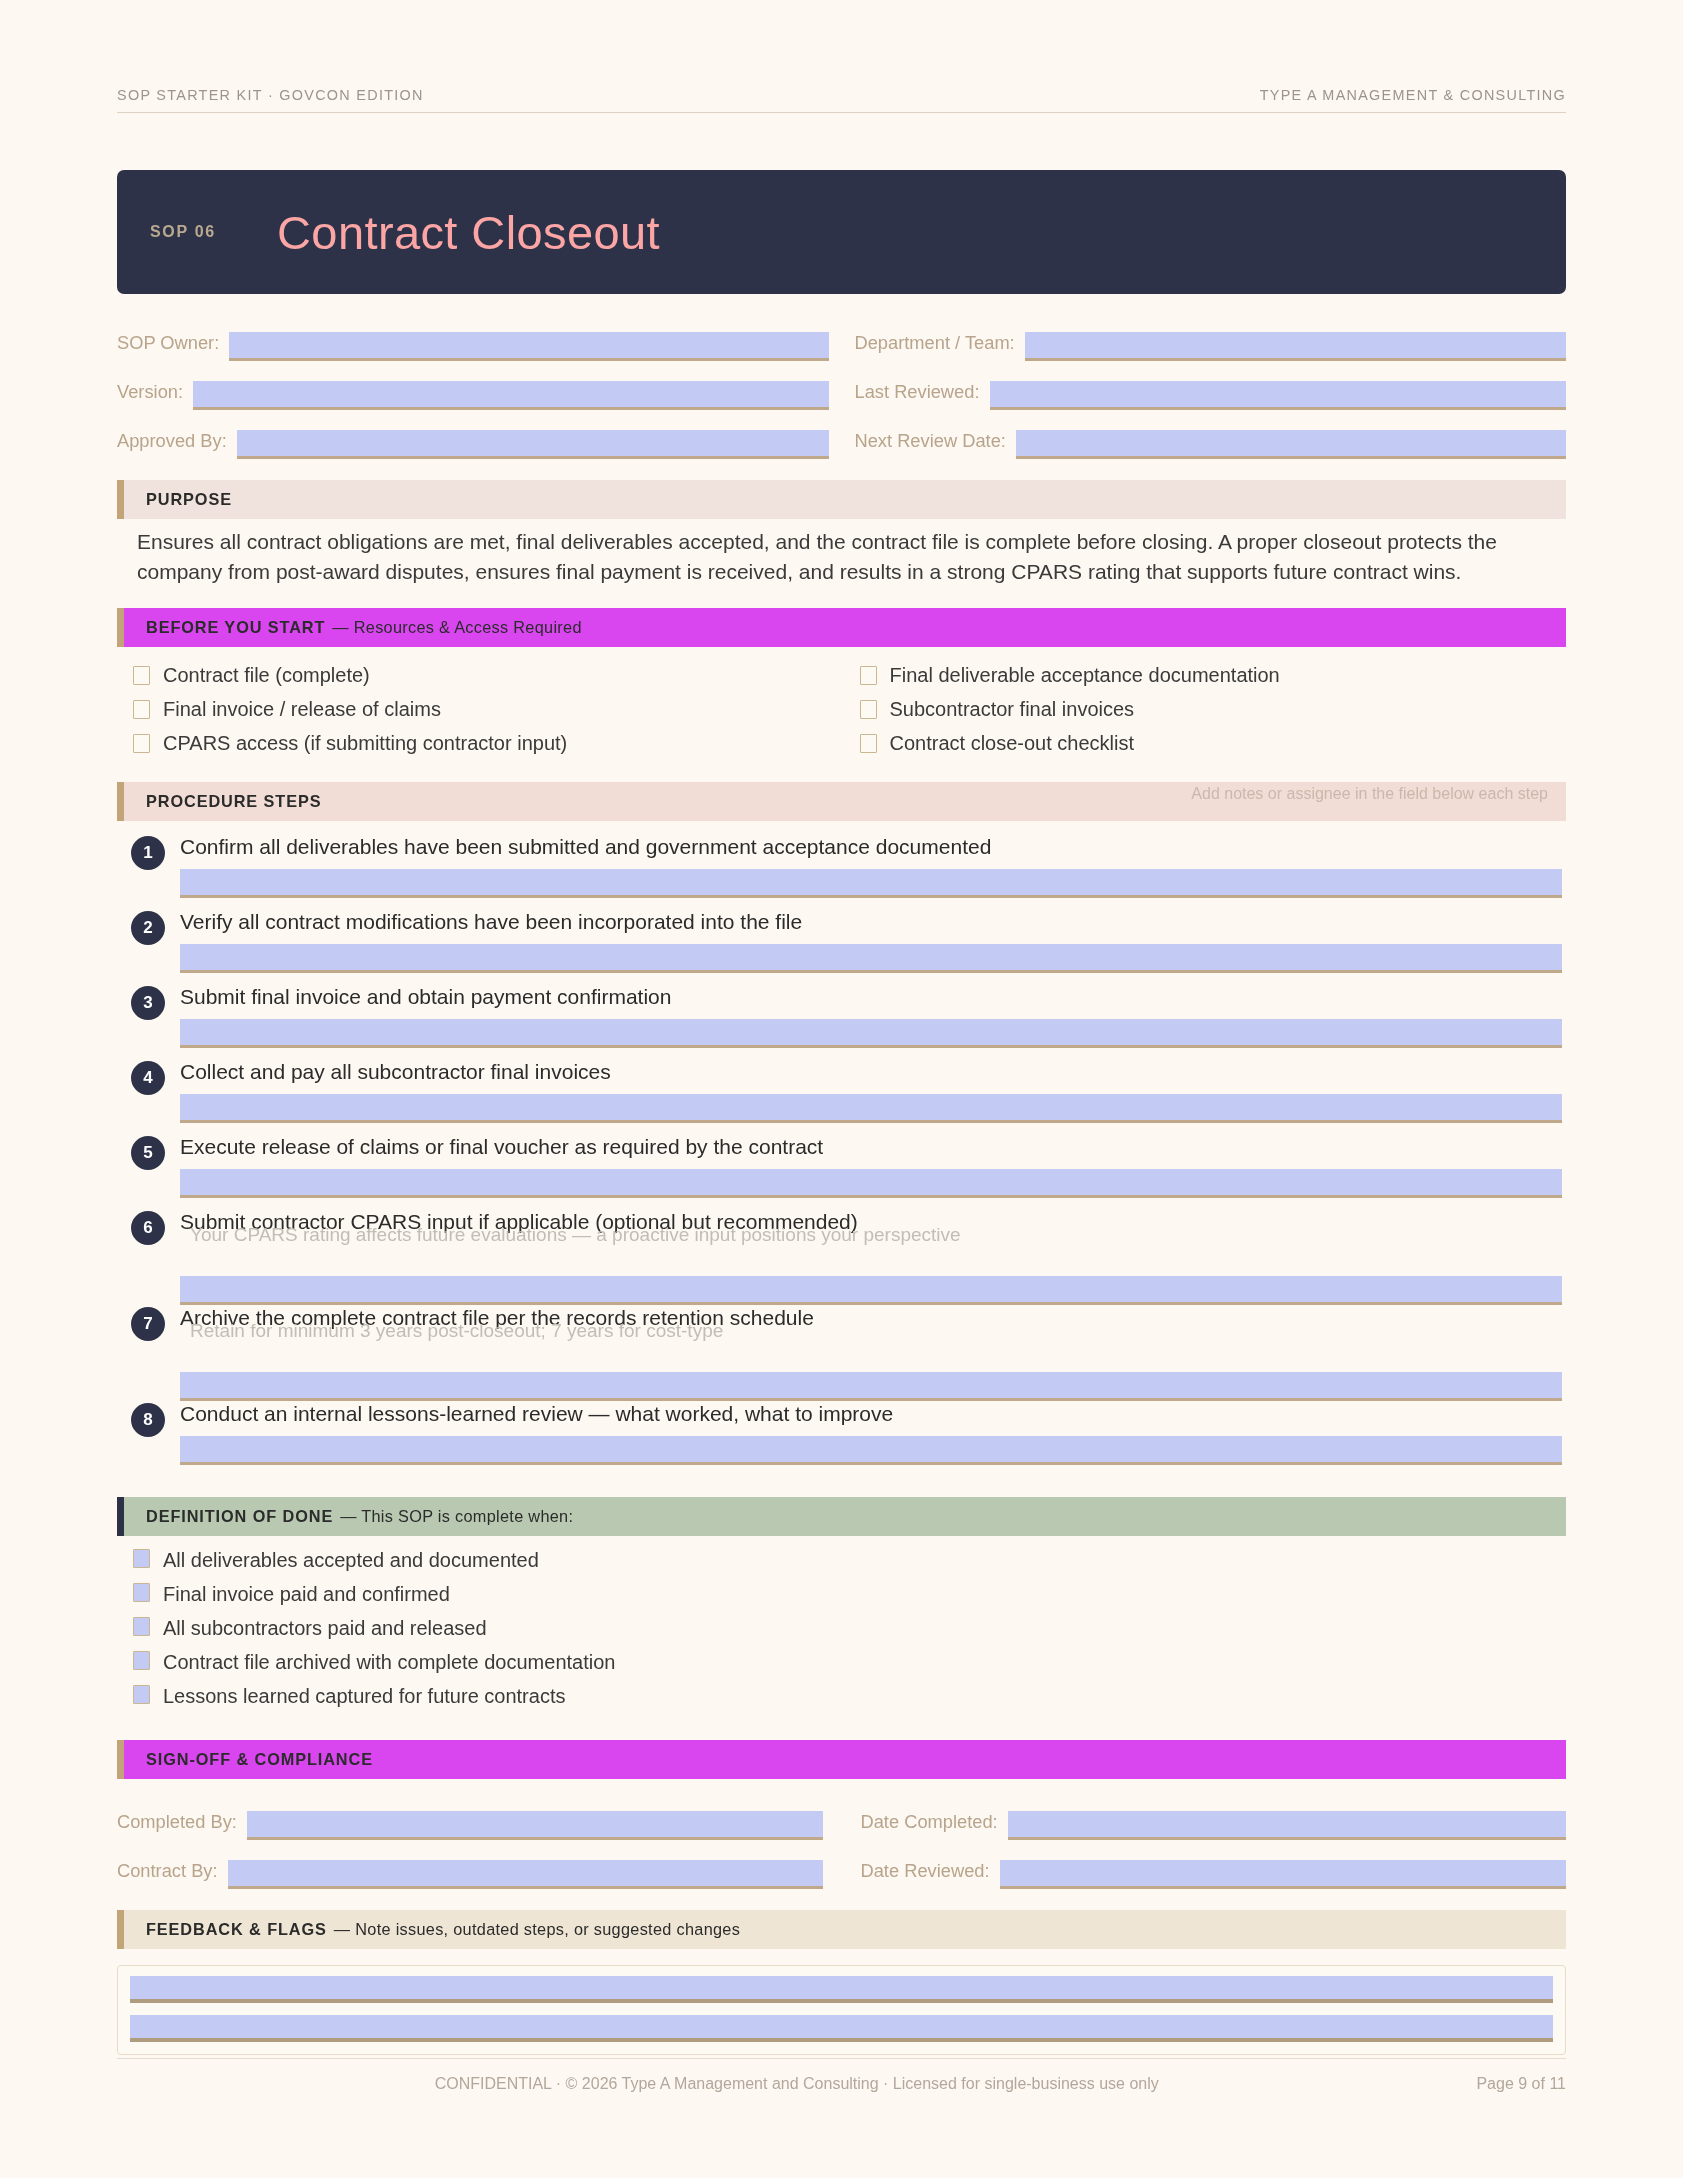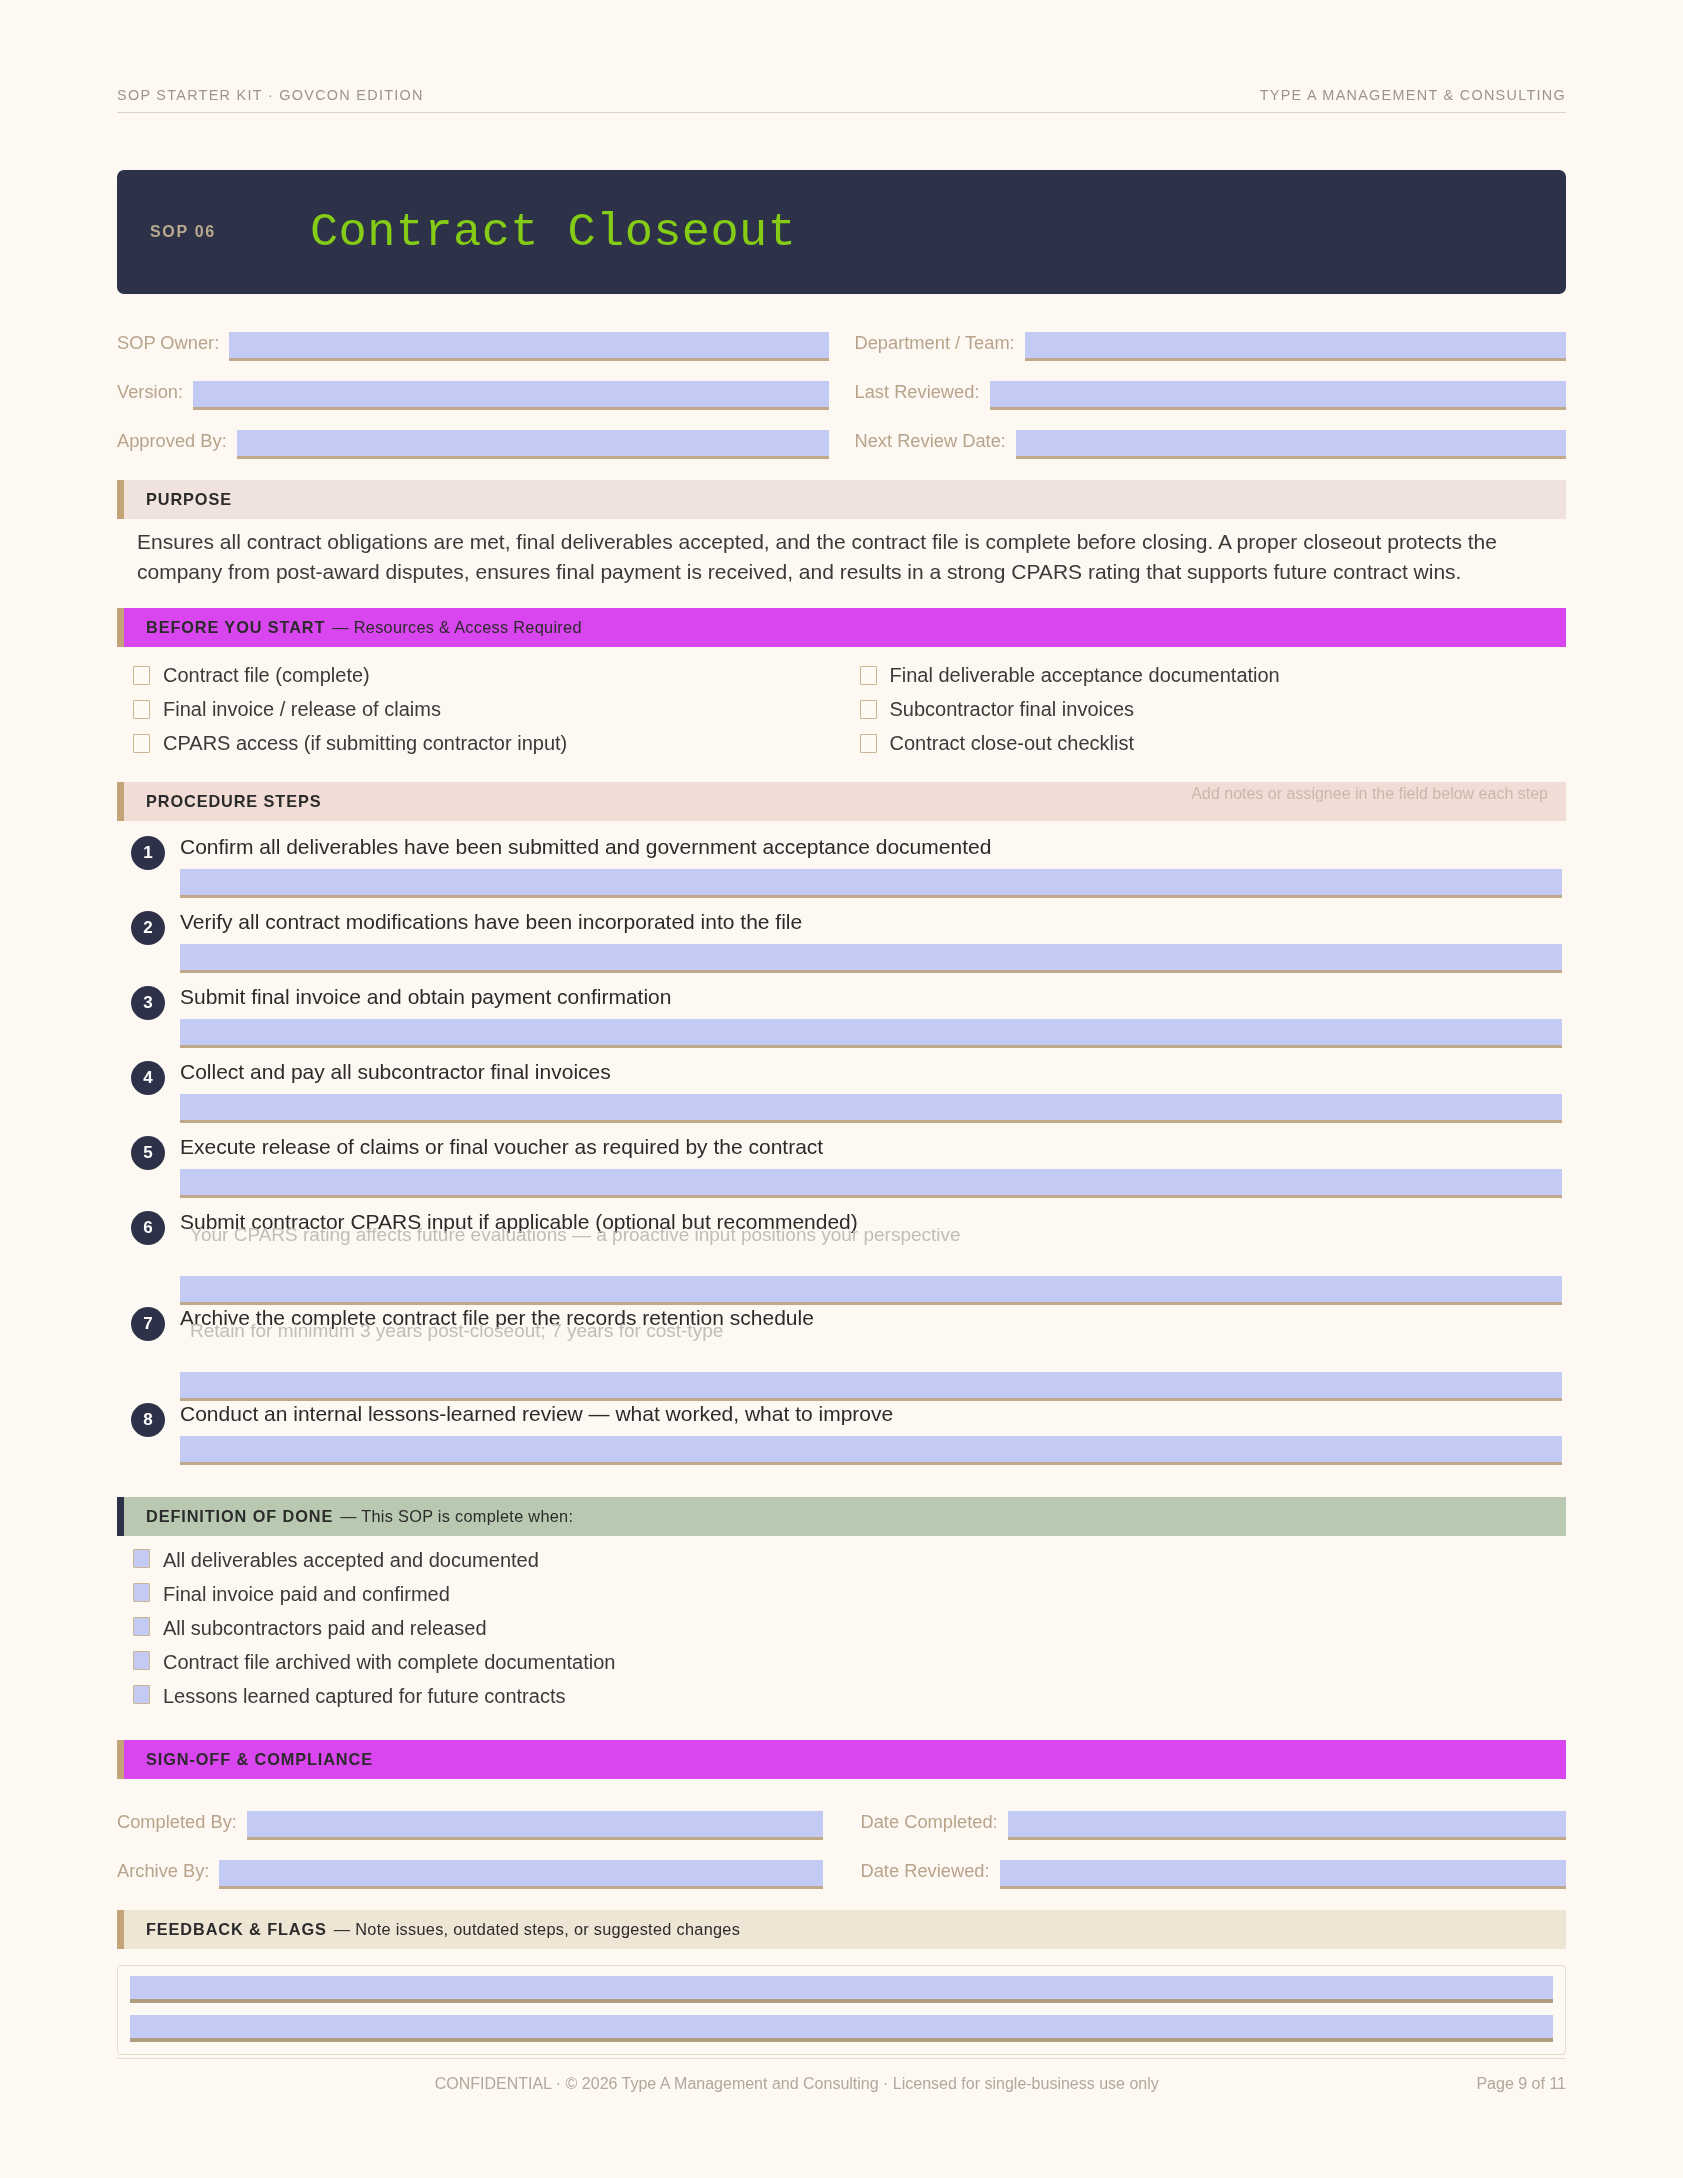--- a/index.html
+++ b/index.html
@@ -49,25 +49,24 @@
   }
   .sop-code {
     font-size: 16px;
     letter-spacing: 1.7px;
     color: #b9a98f;
     font-weight: 600;
     width: 127px;
     flex: none;
   }
   .sop-title {
-    font-family: Liberation Mono, monospace;
+    font-family: Liberation Sans, sans-serif;
     font-size: 47px;
-    color: #84cc16;
+    color: #fca5a5;
     letter-spacing: 0.4px;
-    margin-left: 33px;
   }
 
   
   .meta-grid {
     margin-top: 18px;
     display: grid;
     grid-template-columns: 1fr 1fr;
     column-gap: 26px;
     row-gap: 0px;
   }
@@ -446,21 +445,21 @@
   <div class="signoff-grid">
     <div class="meta-cell">
       <span class="meta-label">Completed By:</span>
       <span class="field"></span>
     </div>
     <div class="meta-cell">
       <span class="meta-label">Date Completed:</span>
       <span class="field"></span>
     </div>
     <div class="meta-cell">
-      <span class="meta-label">Archive By:</span>
+      <span class="meta-label">Contract By:</span>
       <span class="field"></span>
     </div>
     <div class="meta-cell">
       <span class="meta-label">Date Reviewed:</span>
       <span class="field"></span>
     </div>
   </div>
 
   <div class="band band-feedback">
     <span class="band-title">FEEDBACK &amp; FLAGS</span>

